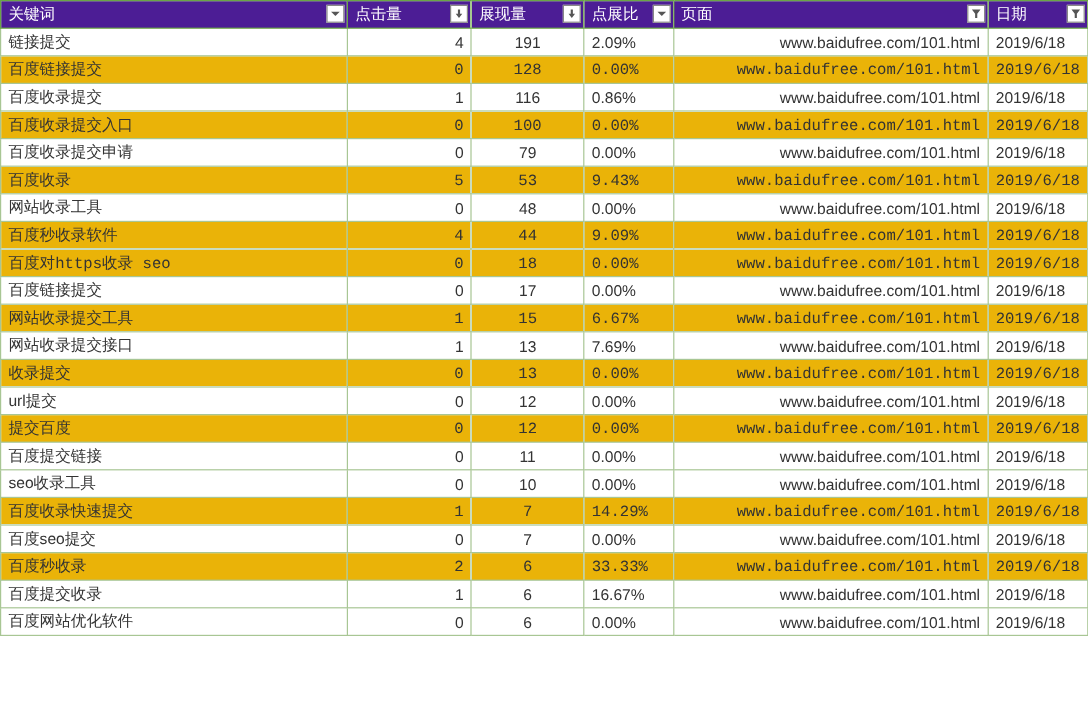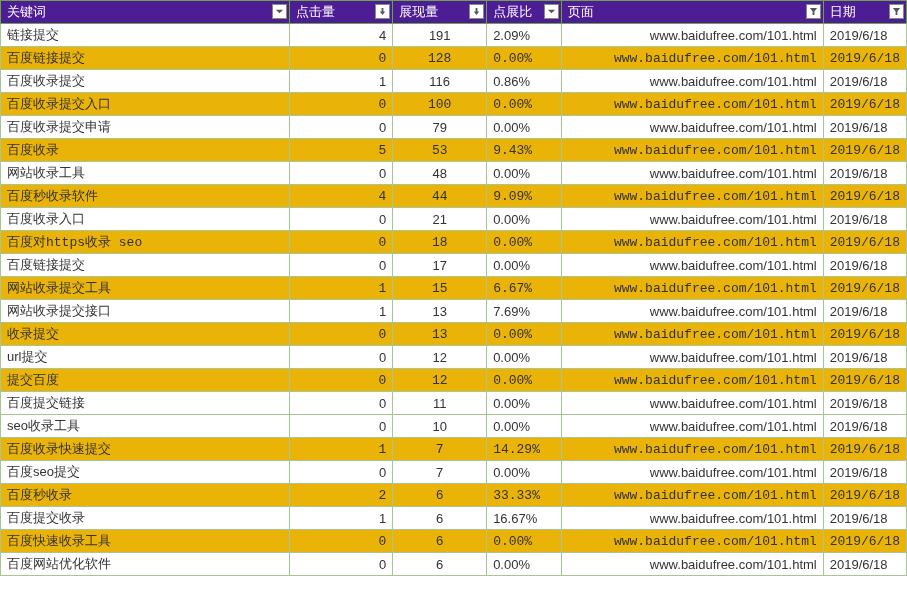--- a/index.html
+++ b/index.html
@@ -138,28 +138,20 @@
       <div class="cell col-date">2019/6/18</div>
     </div>
     <div class="row even">
       <div class="cell col-kw">百度秒收录软件</div>
       <div class="cell col-click">4</div>
       <div class="cell col-show">44</div>
       <div class="cell col-ratio">9.09%</div>
       <div class="cell col-page">www.baidufree.com/101.html</div>
       <div class="cell col-date">2019/6/18</div>
     </div>
-    <div class="row odd">
-      <div class="cell col-kw">百度收录入口</div>
-      <div class="cell col-click">0</div>
-      <div class="cell col-show">21</div>
-      <div class="cell col-ratio">0.00%</div>
-      <div class="cell col-page">www.baidufree.com/101.html</div>
-      <div class="cell col-date">2019/6/18</div>
-    </div>
     <div class="row even">
       <div class="cell col-kw">百度对https收录 seo</div>
       <div class="cell col-click">0</div>
       <div class="cell col-show">18</div>
       <div class="cell col-ratio">0.00%</div>
       <div class="cell col-page">www.baidufree.com/101.html</div>
       <div class="cell col-date">2019/6/18</div>
     </div>
     <div class="row odd">
       <div class="cell col-kw">百度链接提交</div>
@@ -250,28 +242,20 @@
       <div class="cell col-date">2019/6/18</div>
     </div>
     <div class="row odd">
       <div class="cell col-kw">百度提交收录</div>
       <div class="cell col-click">1</div>
       <div class="cell col-show">6</div>
       <div class="cell col-ratio">16.67%</div>
       <div class="cell col-page">www.baidufree.com/101.html</div>
       <div class="cell col-date">2019/6/18</div>
     </div>
-    <div class="row even">
-      <div class="cell col-kw">百度快速收录工具</div>
-      <div class="cell col-click">0</div>
-      <div class="cell col-show">6</div>
-      <div class="cell col-ratio">0.00%</div>
-      <div class="cell col-page">www.baidufree.com/101.html</div>
-      <div class="cell col-date">2019/6/18</div>
-    </div>
     <div class="row odd">
       <div class="cell col-kw">百度网站优化软件</div>
       <div class="cell col-click">0</div>
       <div class="cell col-show">6</div>
       <div class="cell col-ratio">0.00%</div>
       <div class="cell col-page">www.baidufree.com/101.html</div>
       <div class="cell col-date">2019/6/18</div>
     </div>
   </div>
 

